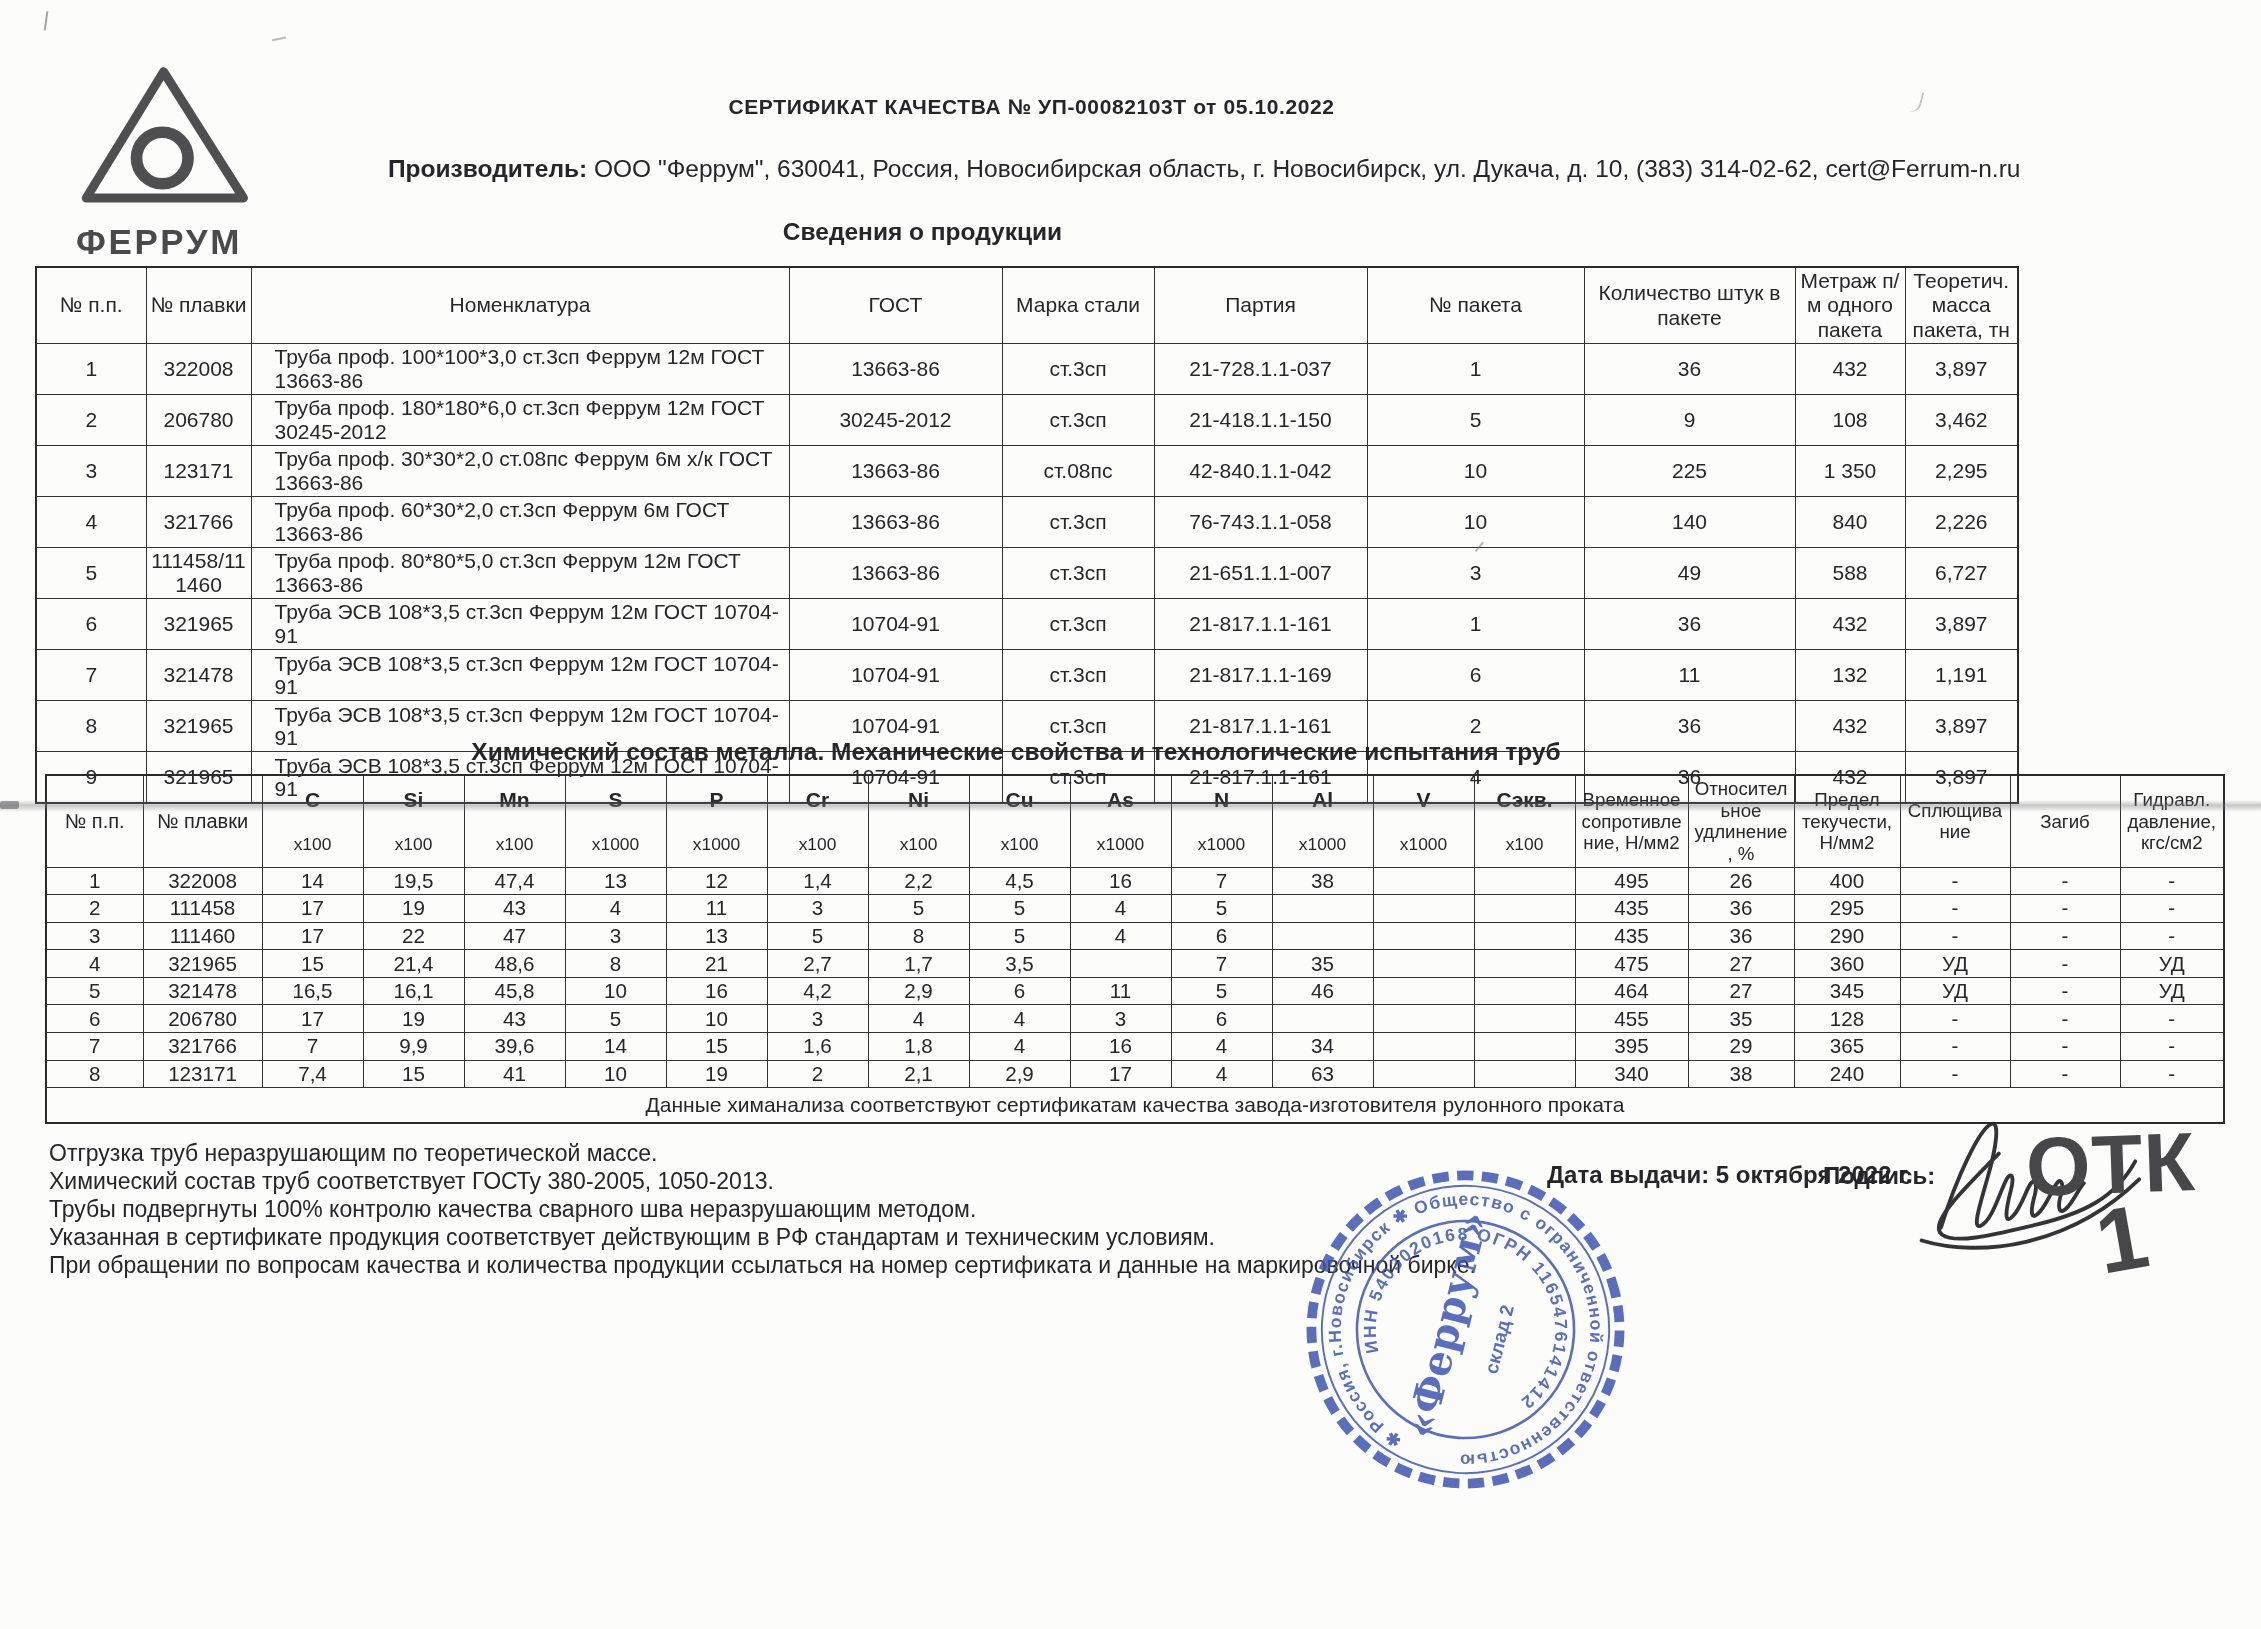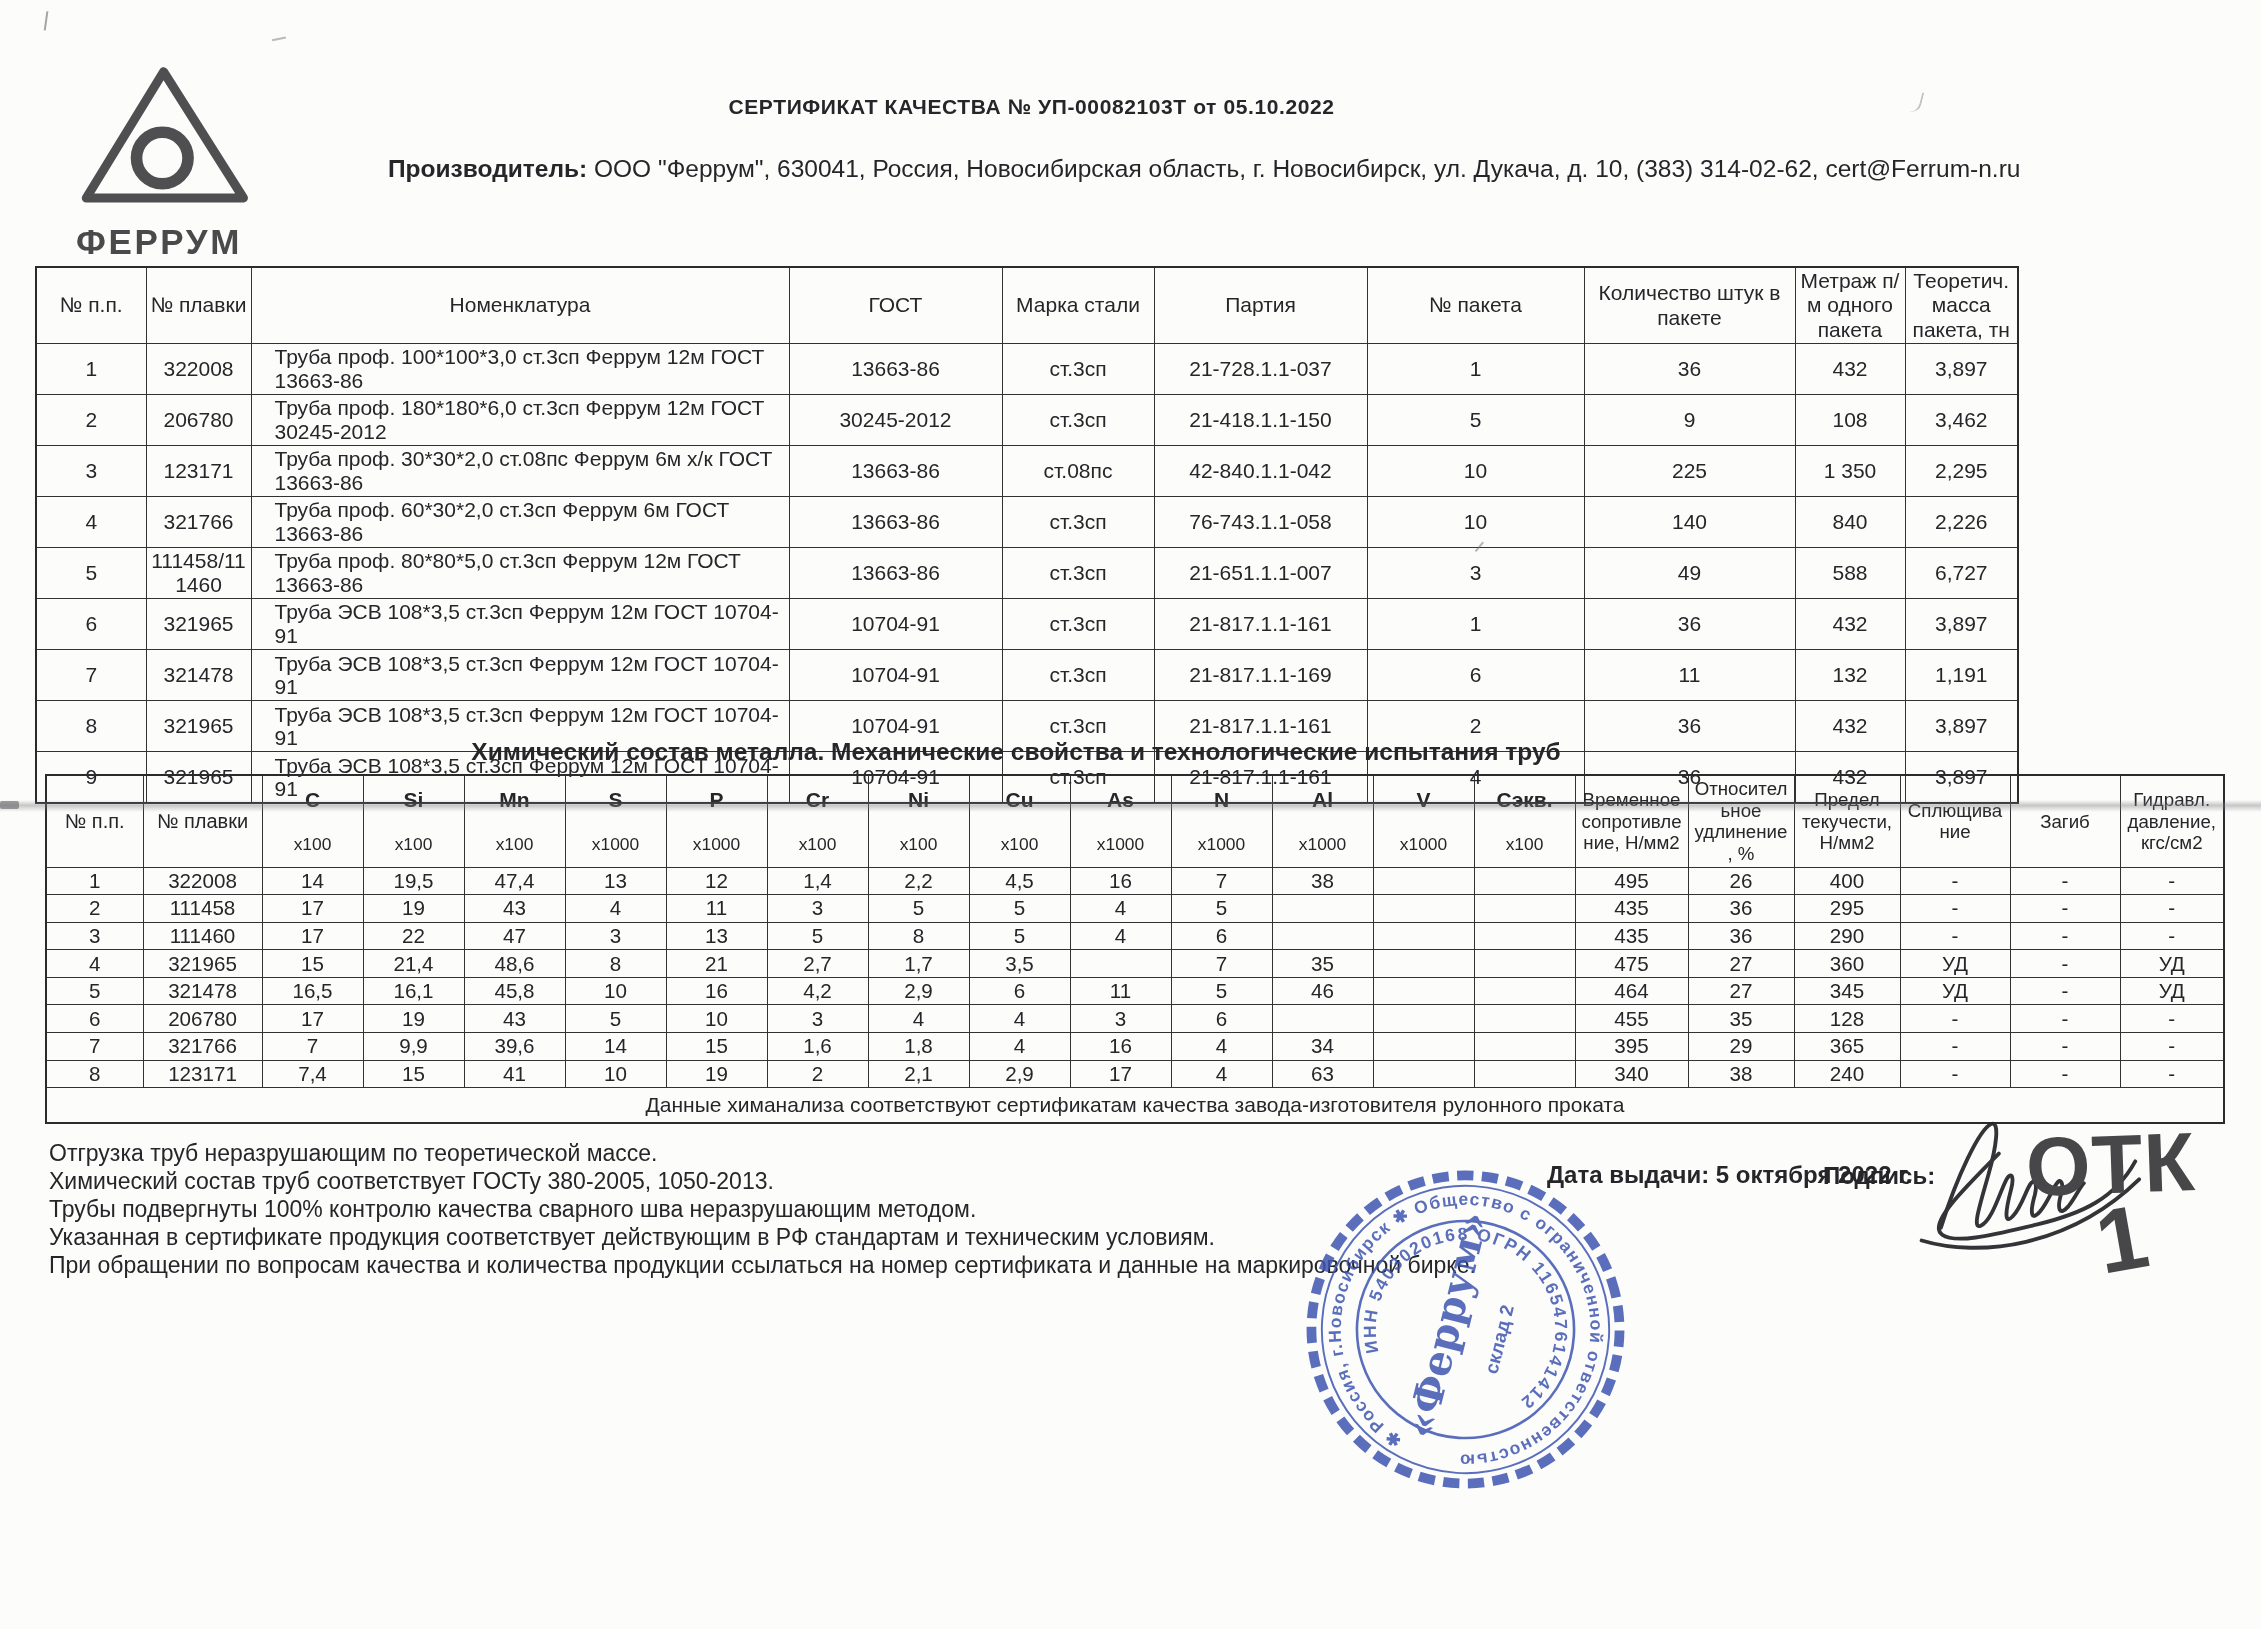--- a/index.html
+++ b/index.html
@@ -67,20 +67,21 @@
       <circle cx="126" cy="146" r="40" fill="none" stroke="#4f4f51" stroke-width="18"></circle>
     </svg>
     <div class="logo-text">ФЕРРУМ</div>
   </div>
 
   <div class="doc-title">СЕРТИФИКАТ КАЧЕСТВА № УП-00082103Т от 05.10.2022</div>
   <div class="producer">
     <b>Производитель:</b>
     <span>ООО "Феррум", 630041, Россия, Новосибирская область, г. Новосибирск, ул. Дукача, д. 10, (383) 314-02-62, cert@Ferrum-n.ru</span>
   </div>
+  <div class="sec1">Сведения о продукции</div>
 
   <table class="products">
     <colgroup>
       <col style="width:110px">
         <col style="width:105px">
         <col style="width:538px">
         <col style="width:213px">
       <col style="width:152px">
         <col style="width:213px">
         <col style="width:217px">

